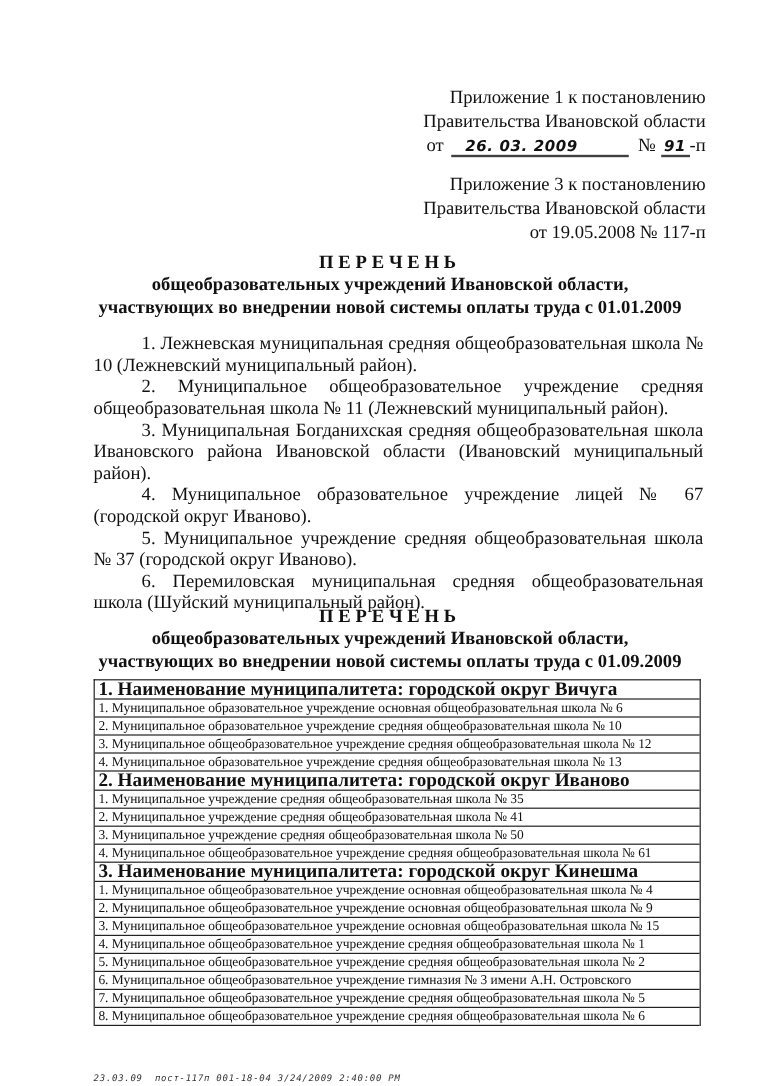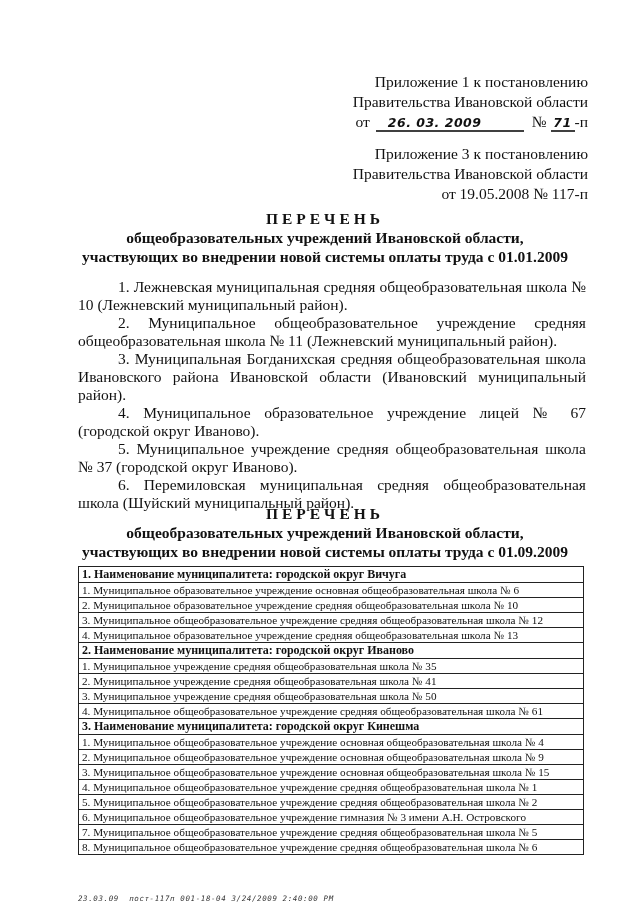--- a/index.html
+++ b/index.html
@@ -46,42 +46,42 @@
     
     .table {
       position: absolute; left: 78px; top: 550px; width: 504px;
       border: 1px solid #222; border-bottom: none;
       font-size: 11.2px; line-height: 13px;
     }
     .row {
       border-bottom: 1px solid #222; padding: 1px 3px 0 3px; height: 13px;
       white-space: nowrap; overflow: hidden;
     }
-    .row.head { font-weight: bold; font-size: 12px; height: 14px; }
+    .row.head { font-weight: bold; font-size: 16px; height: 14px; }
     .row.item { }
 
     .footer {
       position: absolute; left: 78px; top: 878px;
       font-family: "DejaVu Sans Mono", monospace; font-size: 7.5px; color: #333;
       letter-spacing: 0.6px; white-space: pre; font-style: italic;
     }
   </style>
 </head>
 <body>
 
 <div class="page">
 
   <div class="annex annex1">
     <div class="line">Приложение 1 к постановлению</div>
     <div class="line">Правительства Ивановской области</div>
     <div class="line date-line">
       <span>от</span>
       <span class="blank blank-date">26. 03. 2009</span>
       <span>№</span>
-      <span class="blank blank-num">71</span>
+      <span class="blank blank-num">91</span>
       <span>-п</span>
     </div>
   </div>
 
   <div class="annex annex3">
     <div class="line">Приложение 3 к постановлению</div>
     <div class="line">Правительства Ивановской области</div>
     <div class="line">от 19.05.2008 № 117-п</div>
   </div>
 

